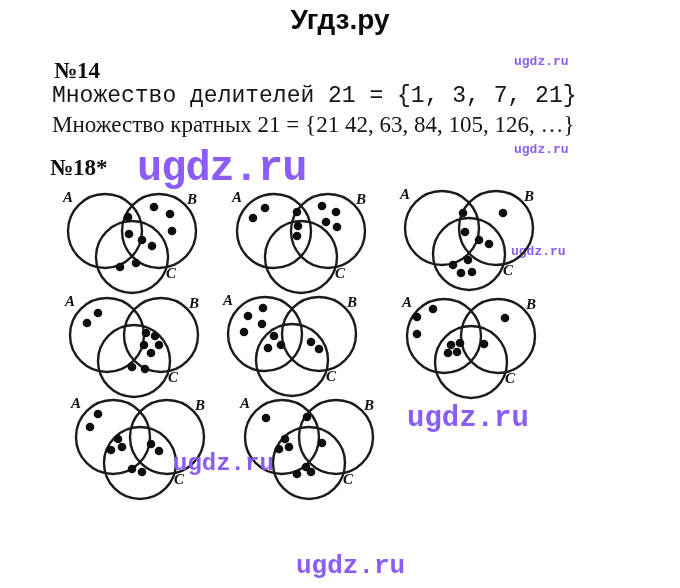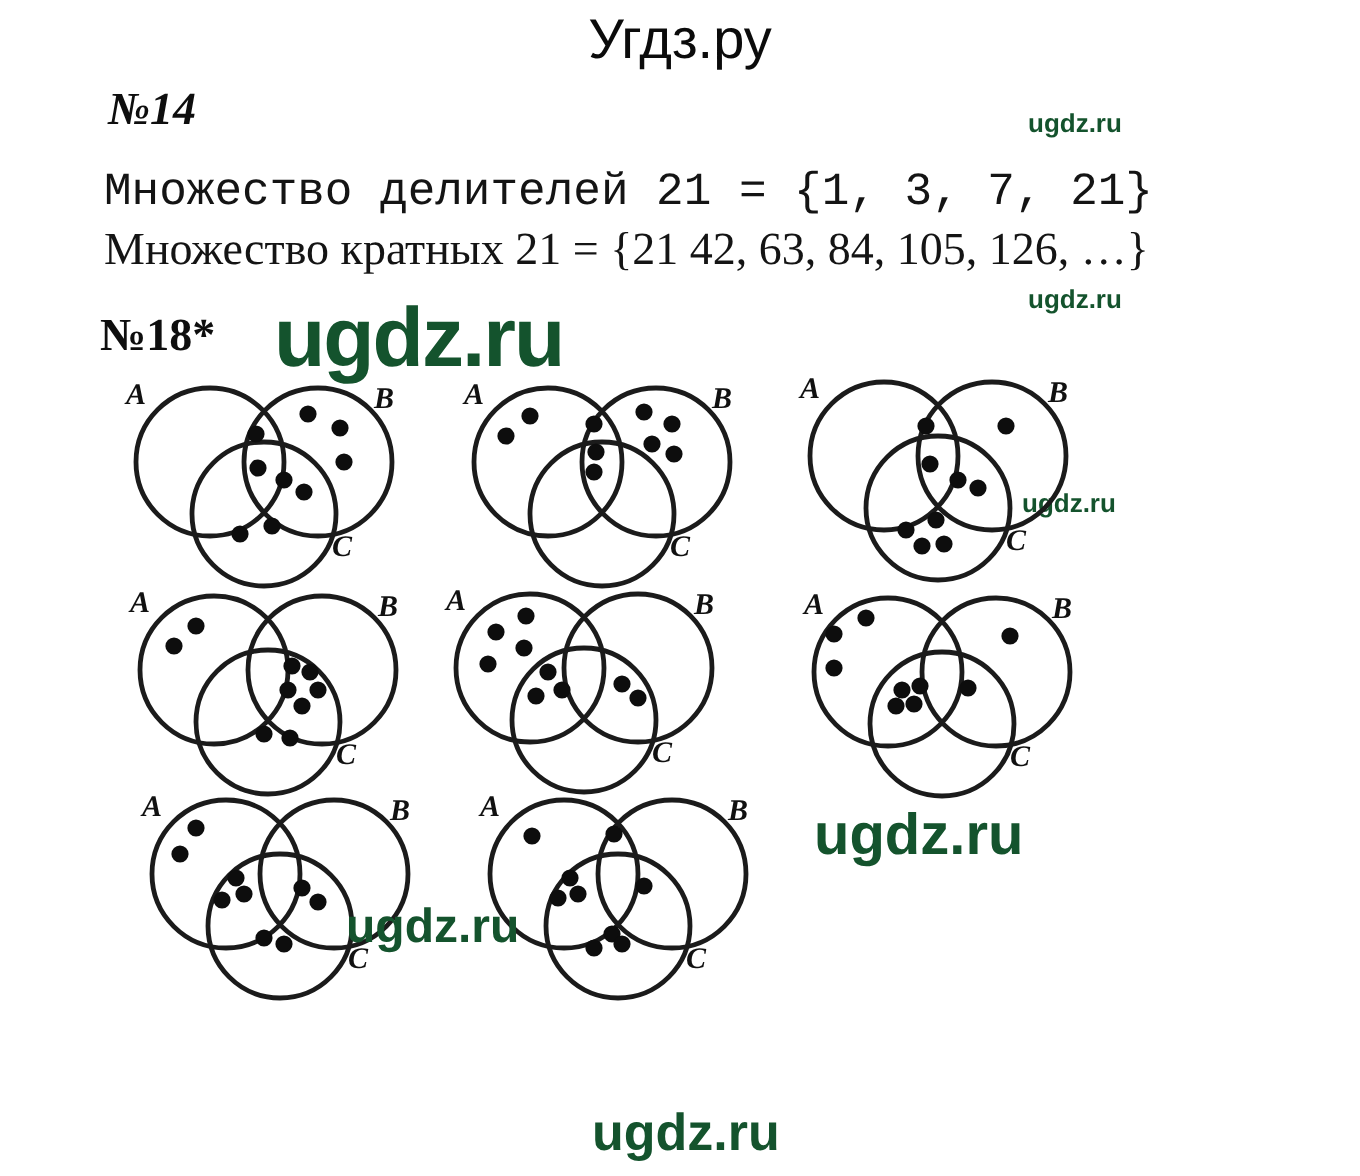--- a/index.html
+++ b/index.html
@@ -4,30 +4,30 @@
 <style>
   html,body{margin:0;padding:0;}
   body{
     width:680px;height:588px;position:relative;overflow:hidden;
     background:#ffffff;color:#111;
     font-family:"Liberation Serif",serif;
   }
   .abs{position:absolute;white-space:nowrap;}
   .site-title{
     left:0;top:4px;width:680px;text-align:center;
-    font-family:"Liberation Sans",sans-serif;font-weight:normal;font-size:28px;color:#0b0b0b;
+    font-family:"Liberation Sans",sans-serif;font-weight:bold;font-size:28px;color:#0b0b0b;
   }
   .task-number{
     font-family:"Liberation Serif",serif;font-weight:bold;font-size:23px;color:#0e0e0e;
   }
   .task-line{
     font-family:"Liberation Serif",serif;font-size:23px;color:#141414;
   }
   .wm{
-    font-family:Liberation Sans, sans-serif;font-weight:bold;color:#14532d;line-height:1;
+    font-family:Liberation Mono, monospace;font-weight:bold;color:#8b5cf6;line-height:1;
   }
   .wm-sm{font-size:13px;}
   .wm-xl{font-size:42px;letter-spacing:-1px;}
   .wm-lg{font-size:29px;}
   .wm-md{font-size:24px;}
   .wm-bottom{font-size:26px;}
   .venn{position:absolute;overflow:visible;}
   .venn-circle{fill:none;stroke:#1b1b1b;stroke-width:2.4;}
   .venn-dot{fill:#0d0d0d;stroke:none;}
   .venn-label{
@@ -35,21 +35,21 @@
     font-size:15px;fill:#111;
   }
 </style>
 </head>
 <body>
 
 <div class="abs site-title">Угдз.ру</div>
 
 <div class="abs wm wm-sm" style="left:514px;top:55px;">ugdz.ru</div>
 
-<div class="abs task-number" style="left:54px;top:42px;font-style:italic;">№14</div>
+<div class="abs task-number" style="left:54px;top:58px;">№14</div>
 
 <div class="abs task-line" style="left:52px;top:83px;font-family:Liberation Mono, monospace;">Множество делителей 21 = {1, 3, 7, 21}</div>
 <div class="abs task-line" style="left:52px;top:112px;">Множество кратных 21 = {21 42, 63, 84, 105, 126, …}</div>
 
 <div class="abs wm wm-sm" style="left:514px;top:143px;">ugdz.ru</div>
 
 <div class="abs task-number" style="left:50px;top:155px;">№18*</div>
 <div class="abs wm wm-xl" style="left:137px;top:148px;">ugdz.ru</div>
 
 <div class="abs wm wm-sm" style="left:511px;top:245px;">ugdz.ru</div>

